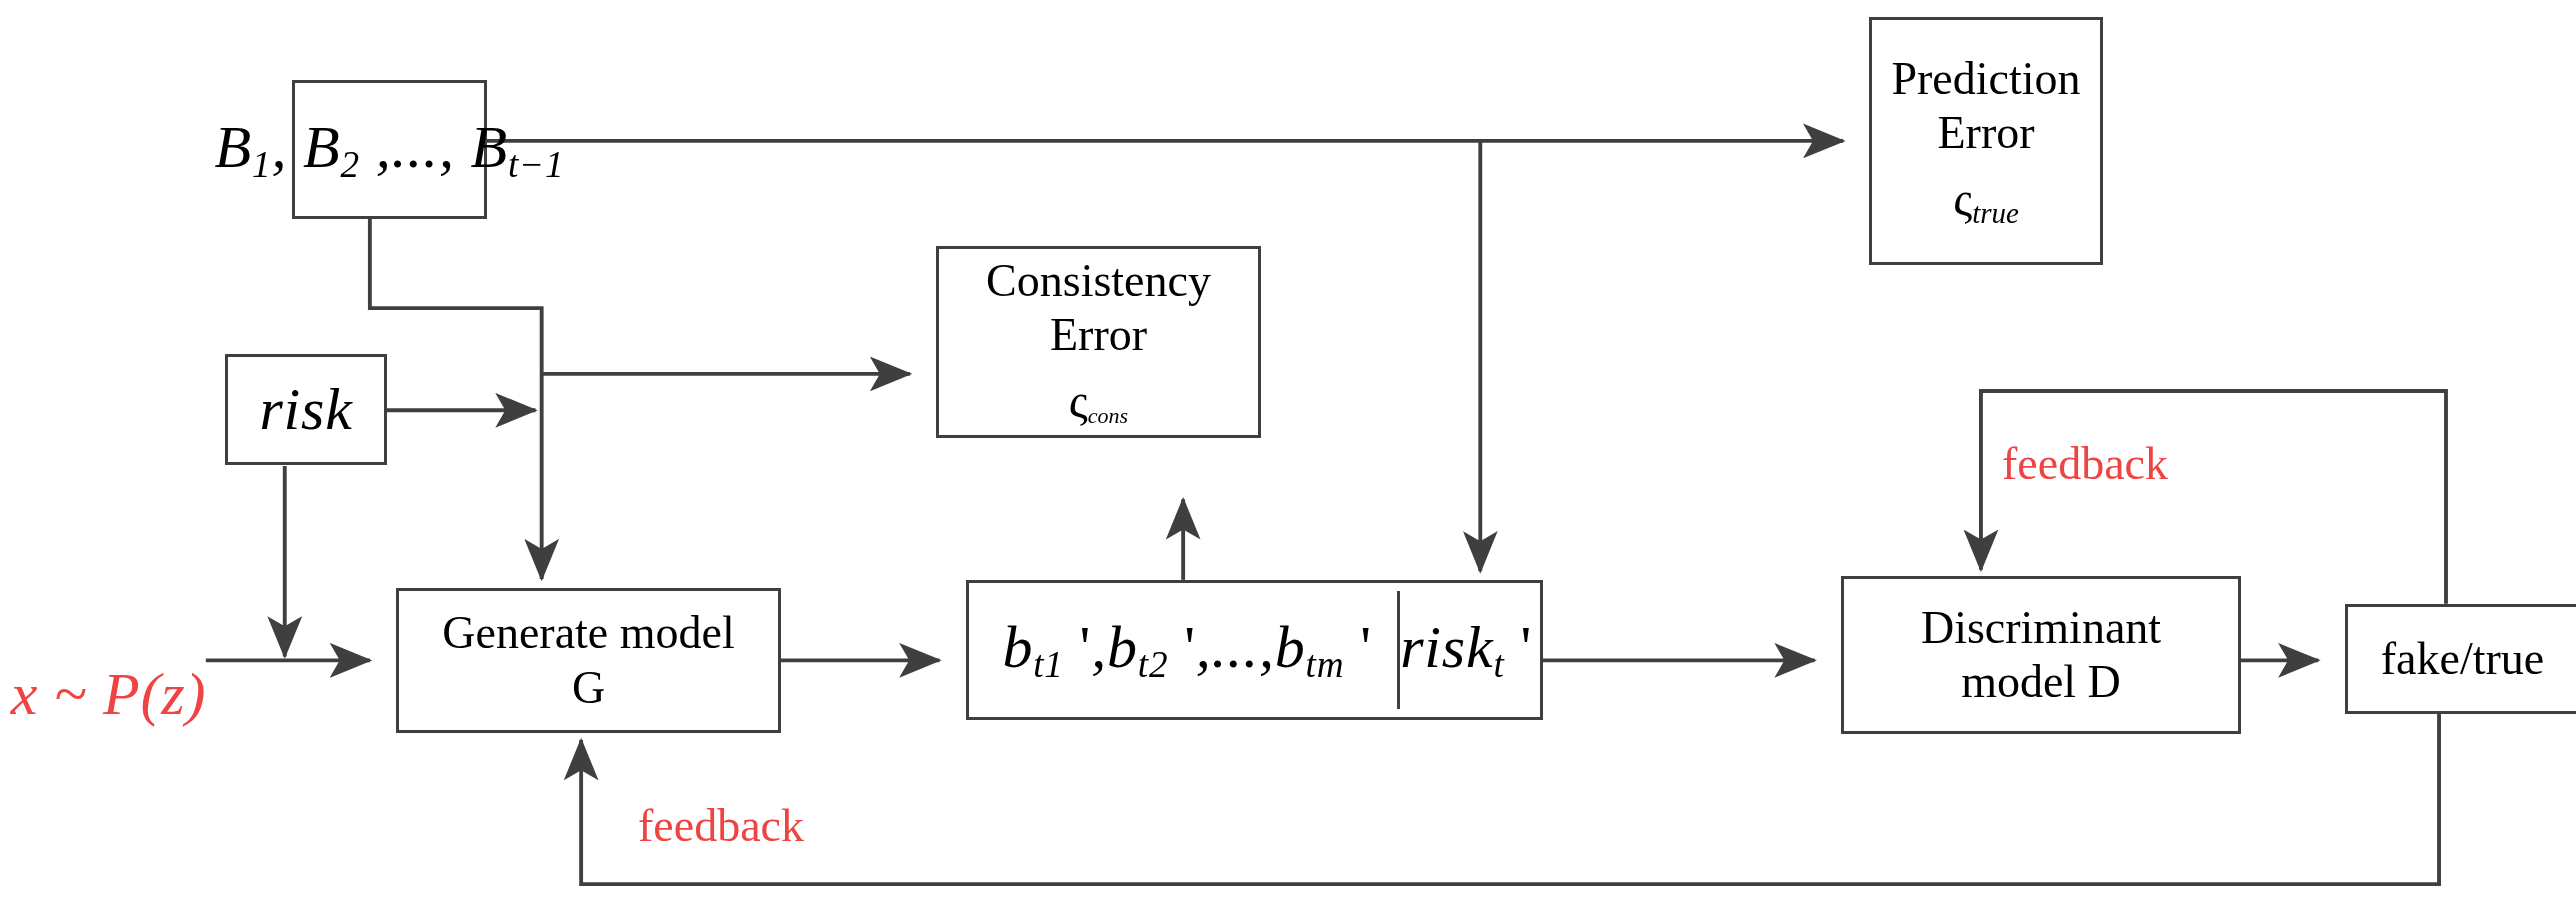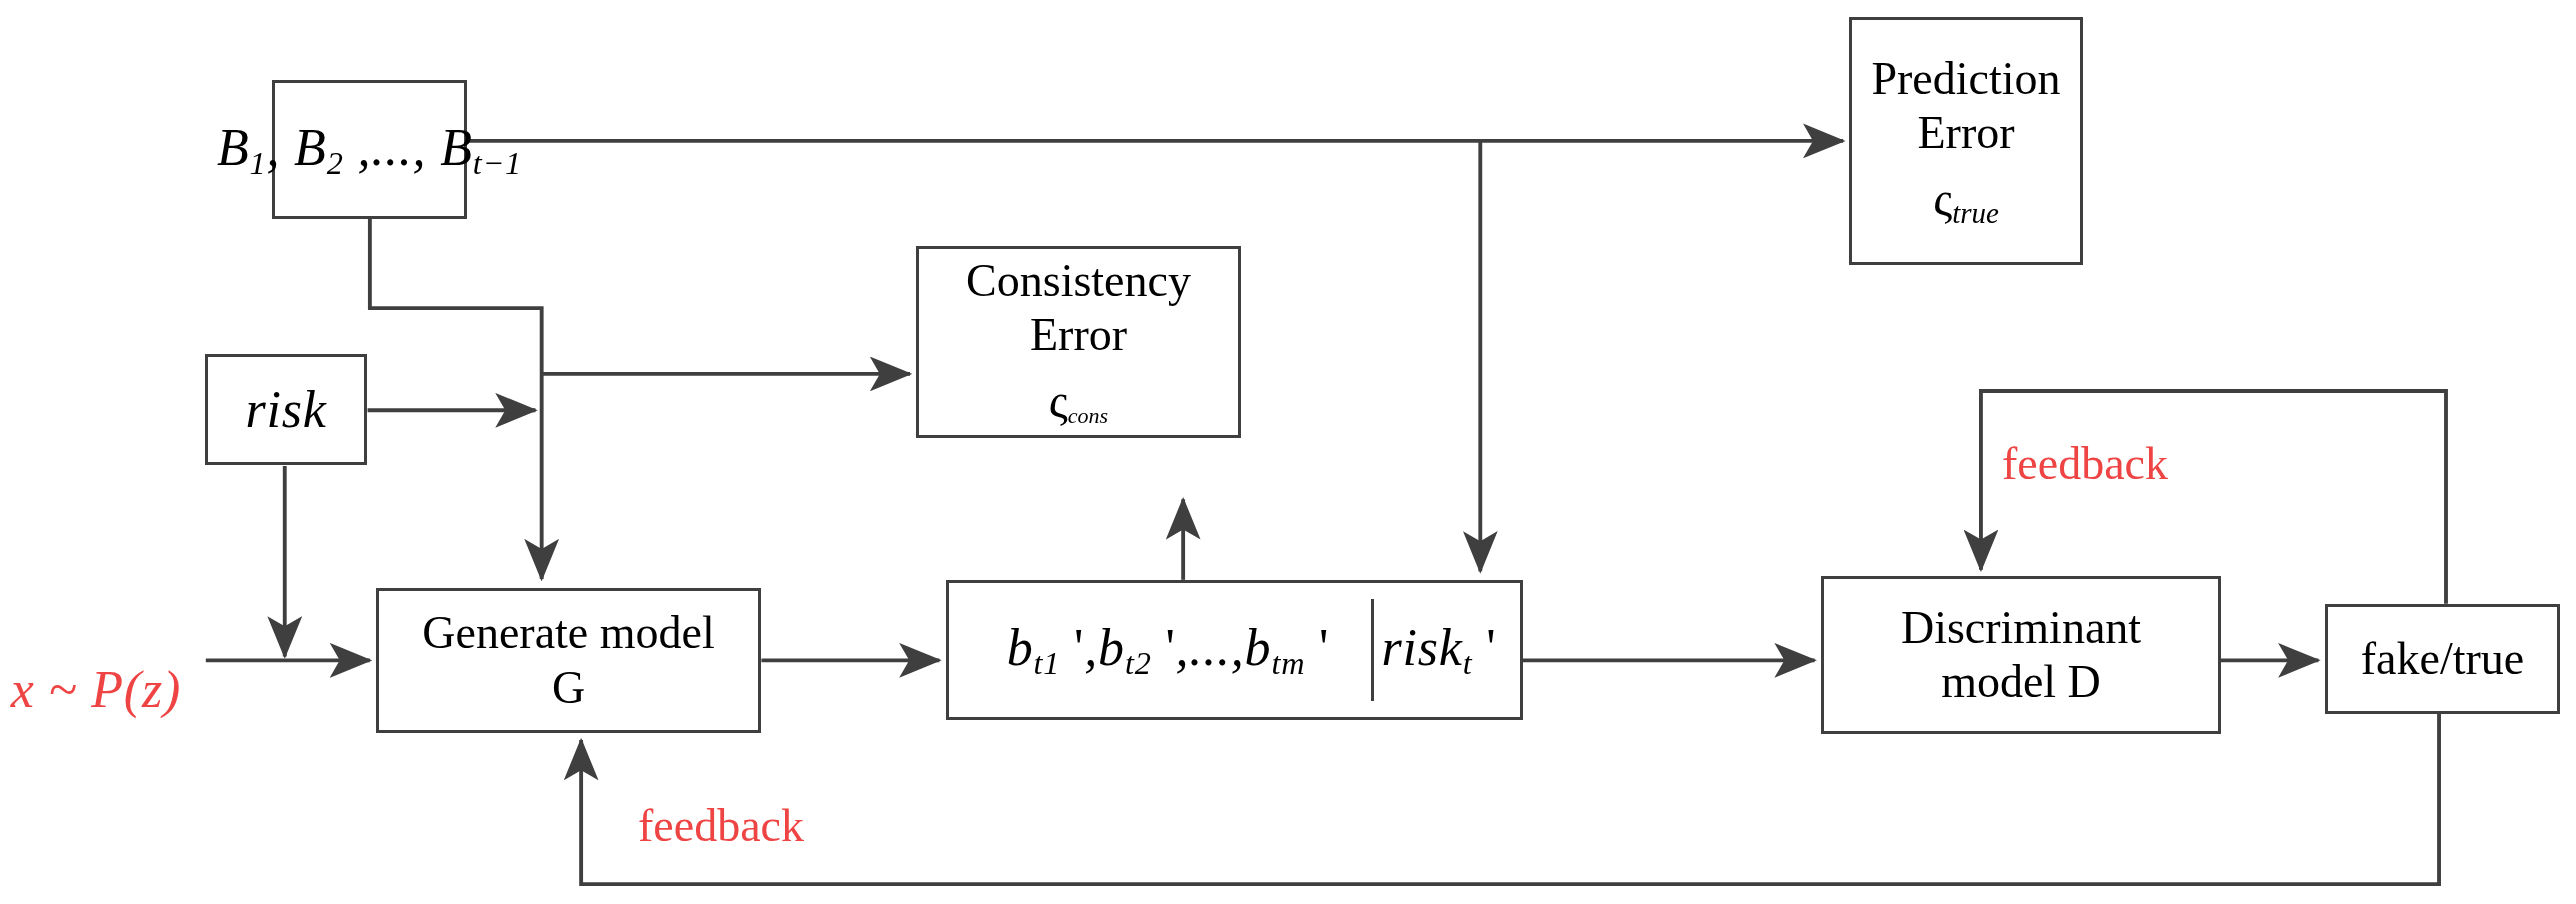--- a/index.html
+++ b/index.html
@@ -2,29 +2,29 @@
 <html style="font-size:12.4px"><head>
 <meta charset="utf-8">
 <style>
   html,body{margin:0;padding:0;background:#fff;}
   body{width:2576px;height:905px;overflow:hidden;
        font-family:"Liberation Serif","DejaVu Serif",serif;}
   #stage{position:relative;width:2576px;height:905px;background:#fff;}
   svg.layer{position:absolute;left:0;top:0;width:2576px;height:905px;}
   .node{position:absolute;box-sizing:border-box;border:3.9px solid #3f3f3f;background:#fff;
         display:flex;flex-direction:column;align-items:center;justify-content:center;
-        text-align:center;line-height:1.18;color:#000;}
+        text-align:center;line-height:1.18;color:#000;margin-left:20px;}
   .plain{position:absolute;color:#ef4444;white-space:nowrap;}
   .mathit{font-style:italic;}
   .ln1{font-size:46px;}
   .sub{font-size:0.62em;vertical-align:-0.28em;font-style:italic;}
   .prime{font-style:normal;}
   .sig{font-size:48px;font-style:normal;}
-  .seq{font-size:52px;font-style:italic;letter-spacing:0.8px;}
-  .cell-split{flex-direction:row;padding:16px;}
+  .seq{font-size:60px;font-style:italic;letter-spacing:0.8px;}
+  .cell-split{flex-direction:row;padding:8px;}
   .cell{display:flex;align-items:center;justify-content:center;height:100%;}
   .cell-a{flex:1 1 auto;}
   .cell-b{flex:0 0 130px;border-left:3.9px solid #3f3f3f;}
 </style>
 </head>
 <body>
 
 <div id="stage">
 
   <svg class="layer" viewBox="0 0 3329 1169" preserveAspectRatio="none">

